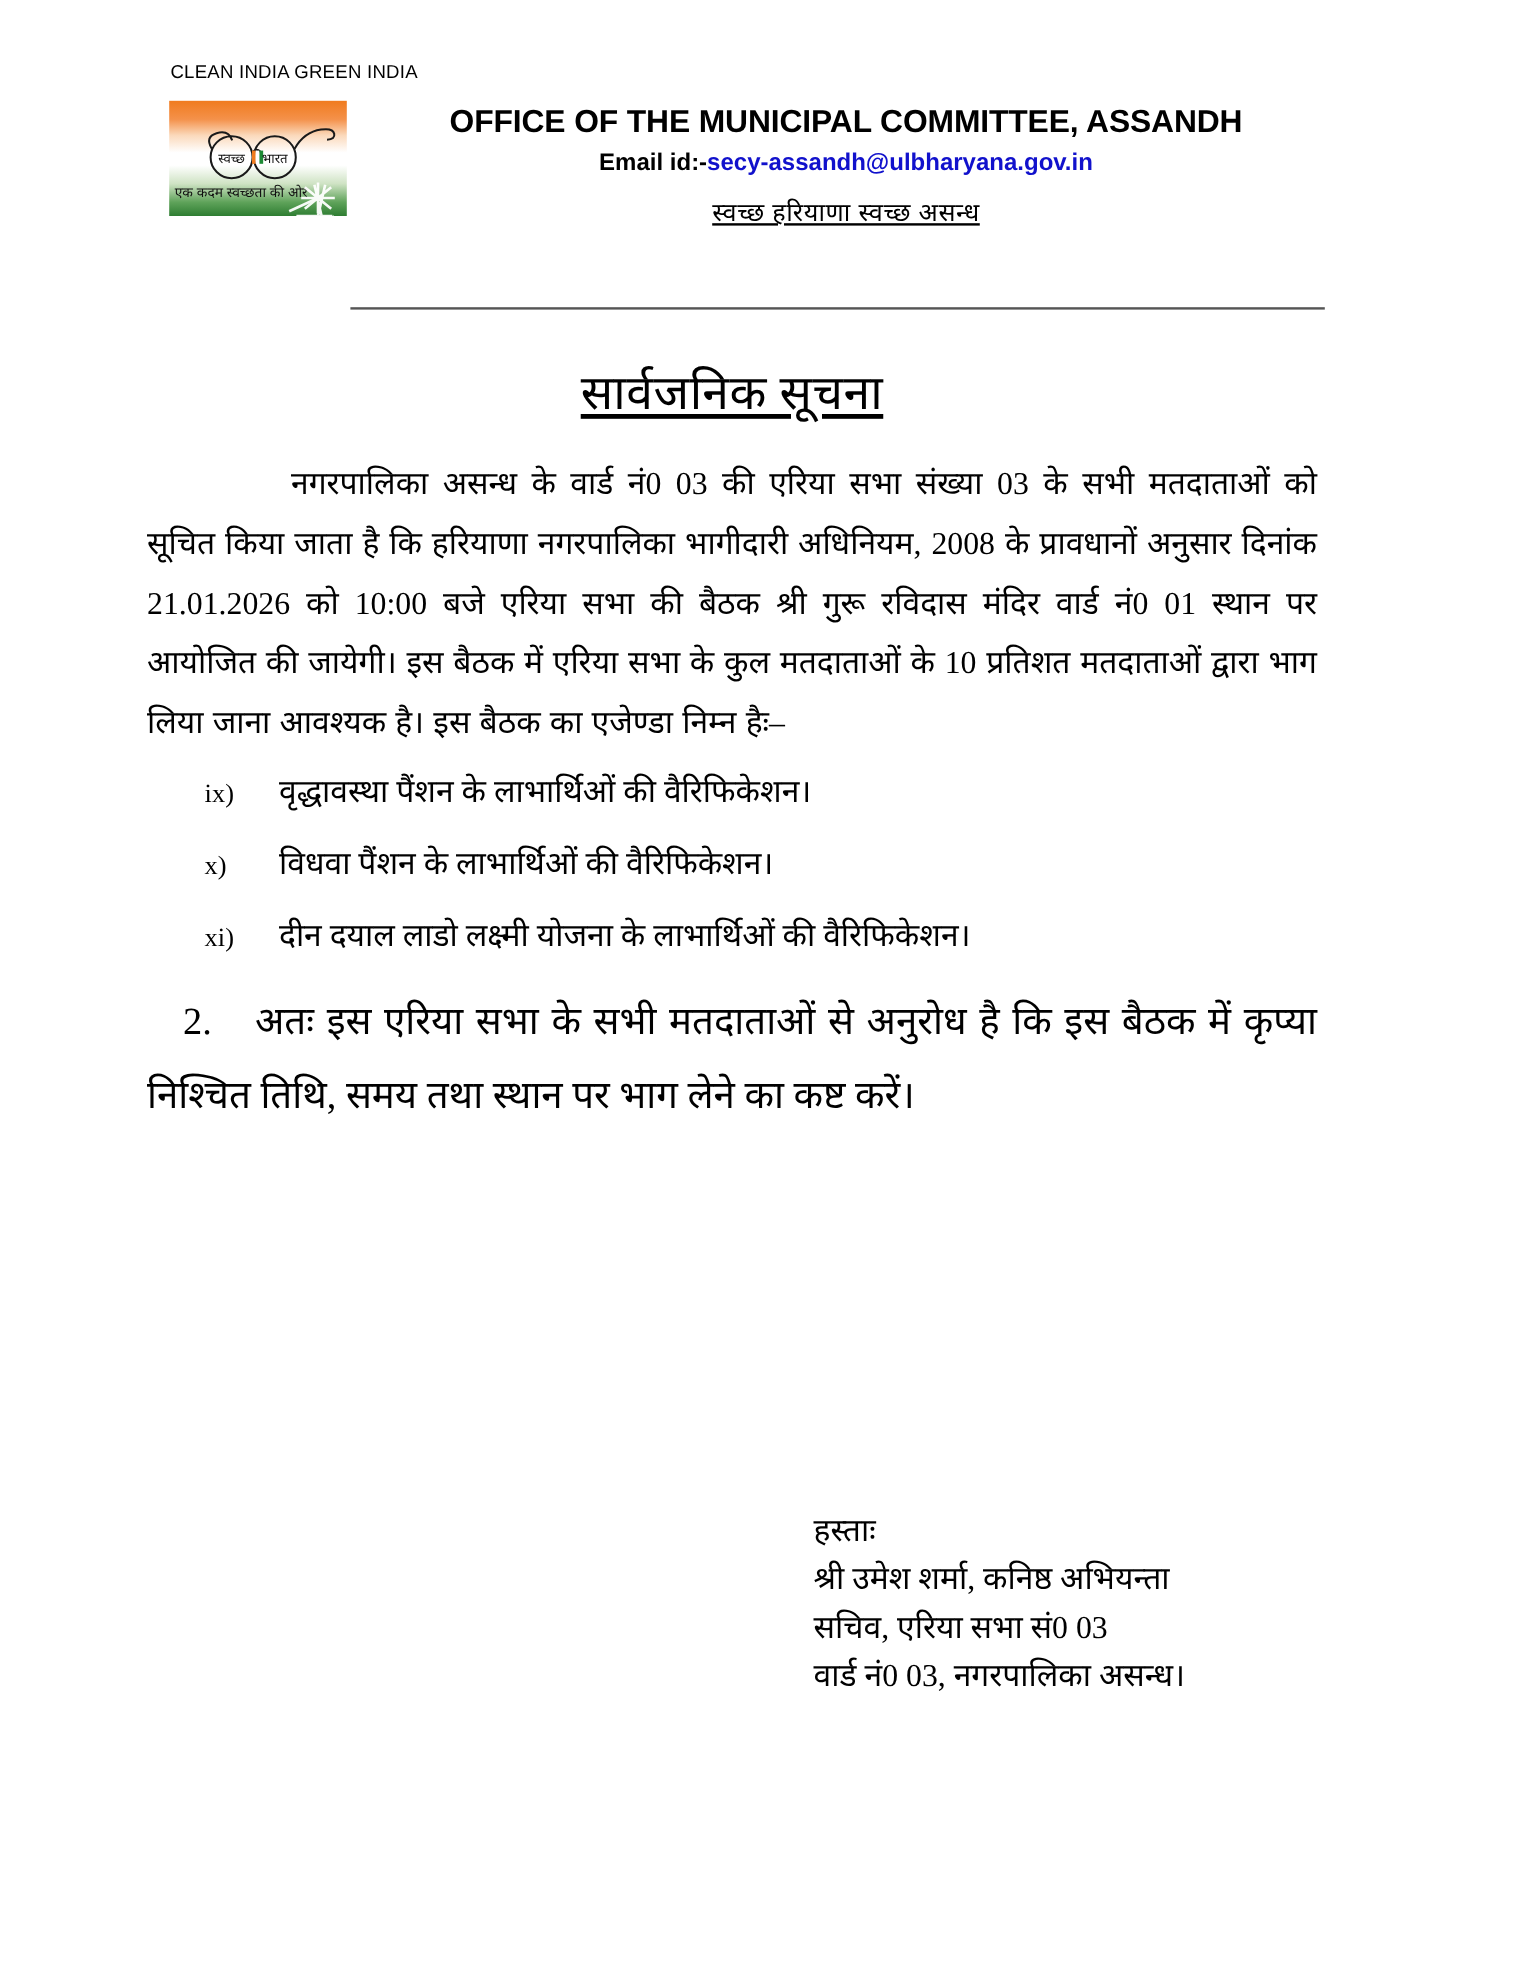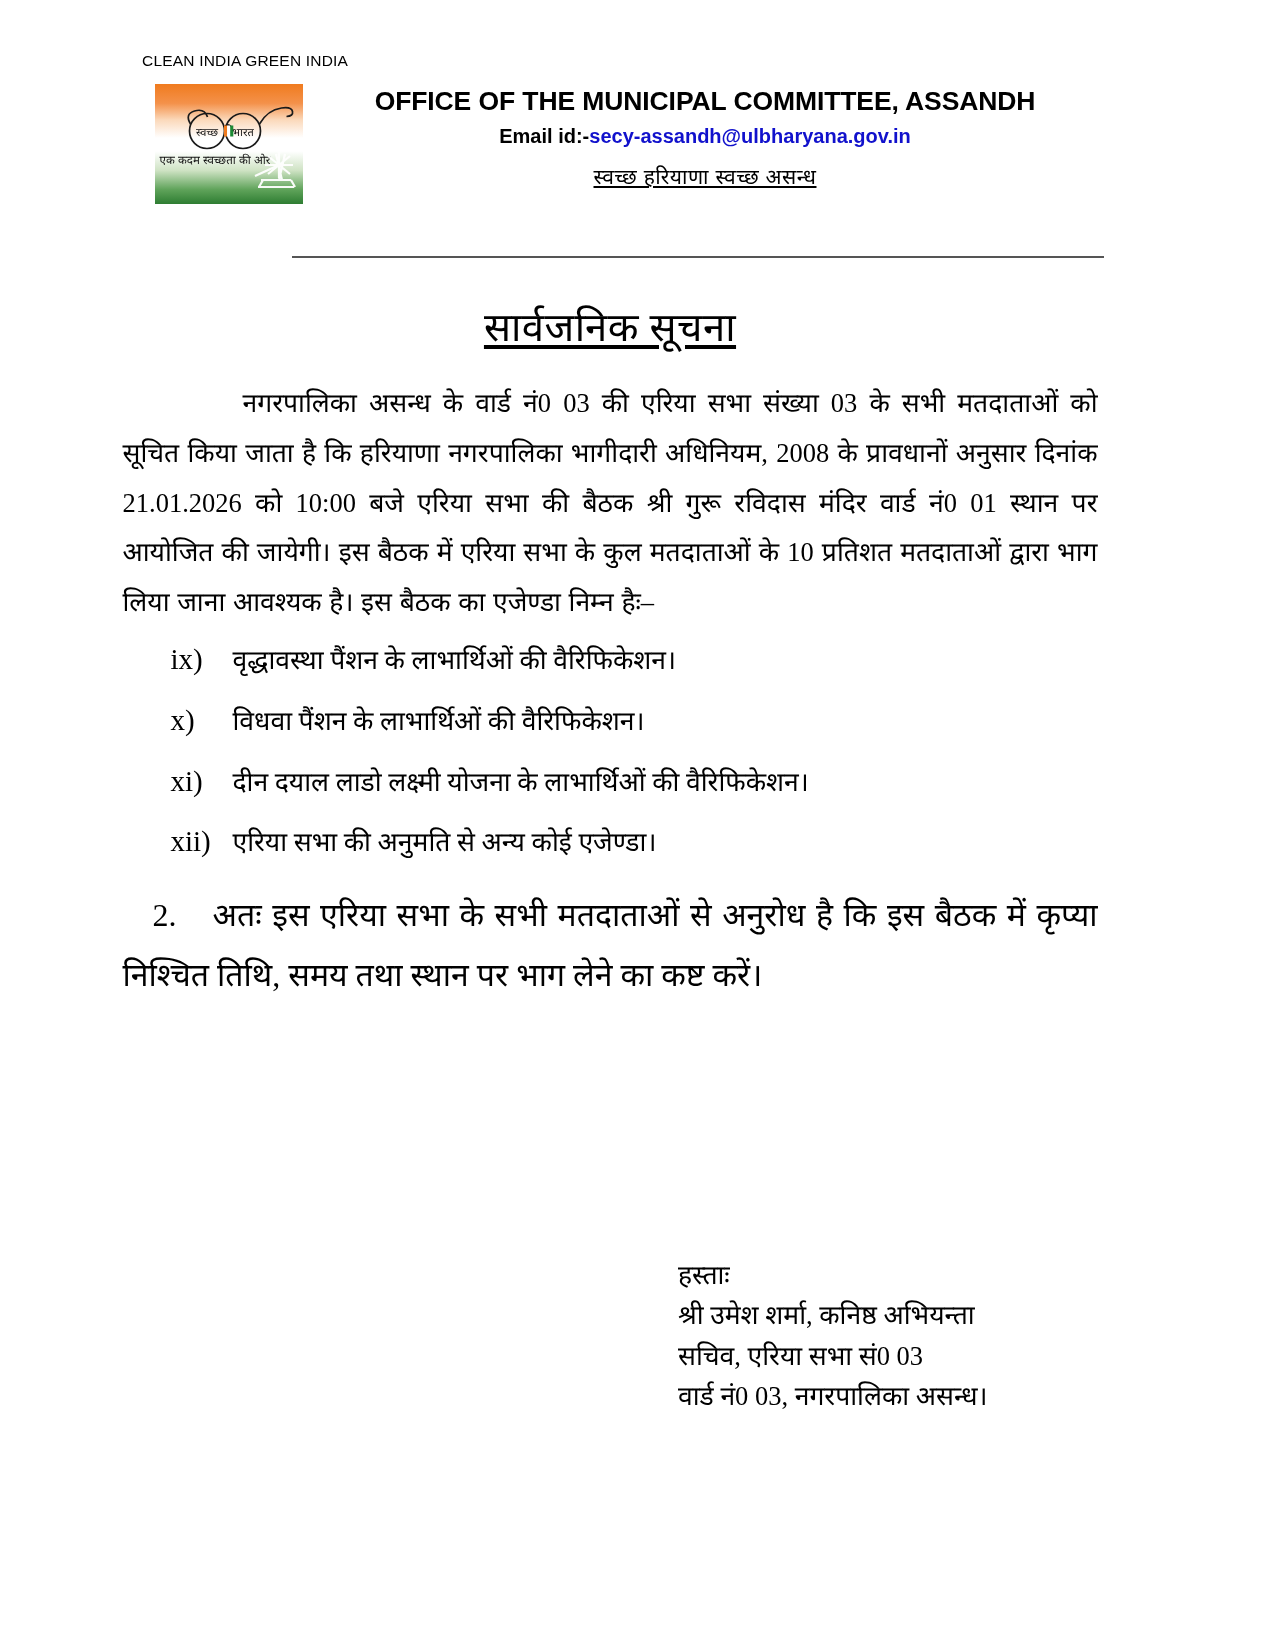--- a/index.html
+++ b/index.html
@@ -37,24 +37,24 @@
     font-weight: normal;
     font-size: 15.5px;
     letter-spacing: 0.2px;
     color: #000;
     white-space: nowrap;
   }
 
   
   .logo {
     position: absolute;
-    left: 155px;
+    left: 141px;
     top: 32px;
     width: 148px;
-    height: 120px;
+    height: 96px;
     background: linear-gradient(to bottom,
                 #F07B1E 0%,
                 #F4914A 16%,
                 #FBD9BB 30%,
                 #FFFFFF 45%,
                 #FFFFFF 56%,
                 #CFE3C4 72%,
                 #5FA35A 88%,
                 #2E7D32 100%);
     overflow: hidden;
@@ -146,21 +146,21 @@
   .agenda li {
     display: flex;
     align-items: baseline;
     margin-bottom: 24px;
   }
   .agenda .num {
     width: 110px;
     flex: 0 0 110px;
     padding-left: 48px;
     box-sizing: border-box;
-    font-size: 29px;
+    font-size: 22px;
     line-height: 1.2;
   }
   .agenda .txt {
     font-size: 26.5px;
     line-height: 1.35;
   }
 
   .closing {
     margin-top: 10px;
   }
@@ -257,24 +257,20 @@
           <span class="txt">वृद्धावस्था पैंशन के लाभार्थिओं की वैरिफिकेशन।</span>
         </li>
         <li>
           <span class="num">x)</span>
           <span class="txt">विधवा पैंशन के लाभार्थिओं की वैरिफिकेशन।</span>
         </li>
         <li>
           <span class="num">xi)</span>
           <span class="txt">दीन दयाल लाडो लक्ष्मी योजना के लाभार्थिओं की वैरिफिकेशन।</span>
         </li>
-        <li>
-          <span class="num">xii)</span>
-          <span class="txt">एरिया सभा की अनुमति से अन्य कोई एजेण्डा।</span>
-        </li>
       </ul>
 
       <div class="closing">
         <p><span class="lead">2.</span><span>अतः इस एरिया सभा के सभी मतदाताओं से अनुरोध है कि इस बैठक में कृप्या निश्चित तिथि, समय तथा स्थान पर भाग लेने का कष्ट करें।</span></p>
       </div>
 
     </div>
   </div>
 
   <div class="signature">

